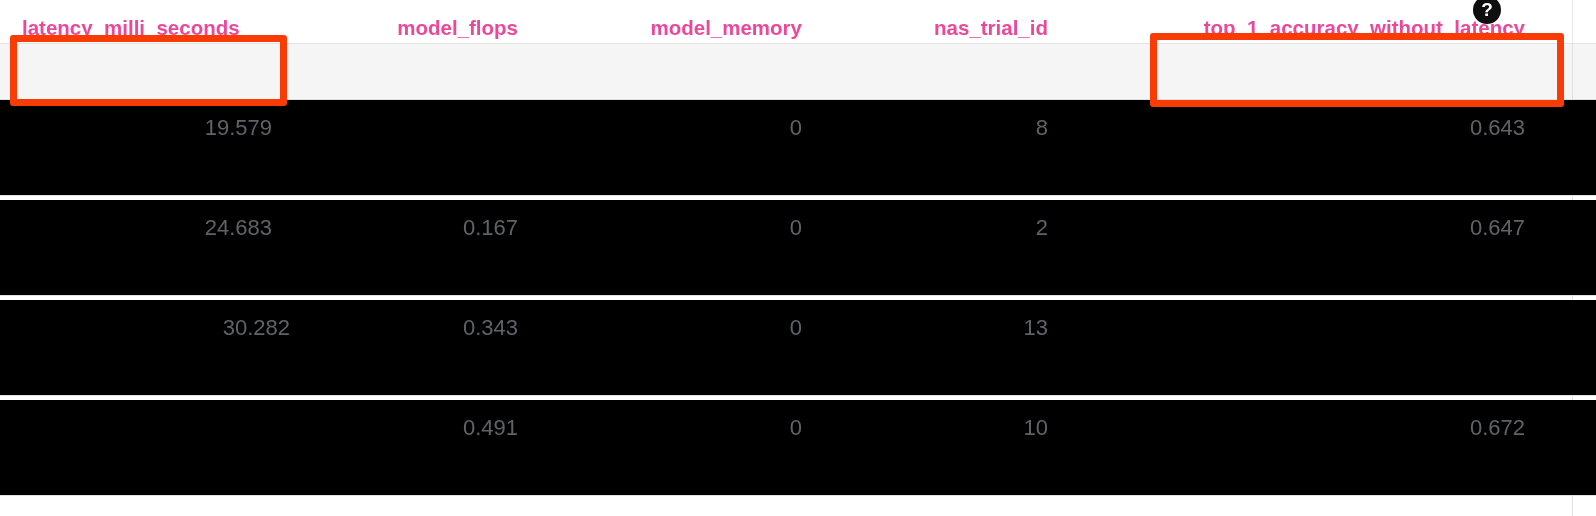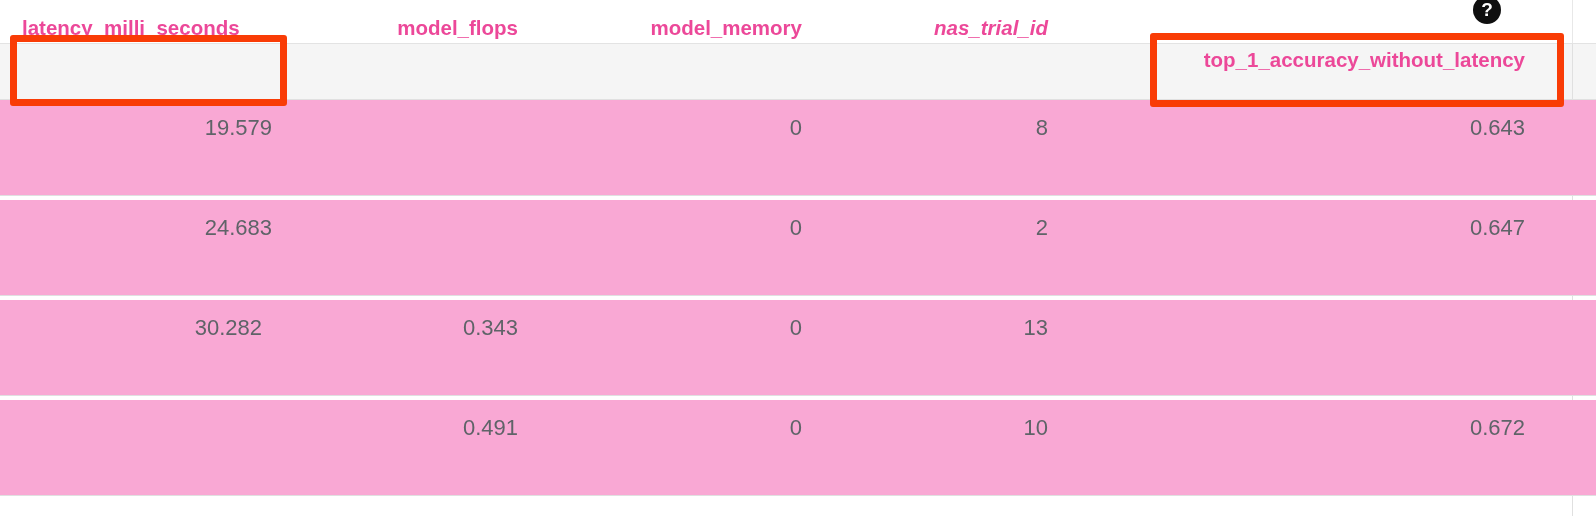--- a/index.html
+++ b/index.html
@@ -70,21 +70,21 @@
   .header-cell.align-left  { text-align: left; }
 
   
   .body-row {
     position: absolute;
     left: 0;
     width: 1596px;
     height: 96px;
     border-bottom: 1px solid #e0e0e0;
     box-sizing: border-box;
-    background: #f9a8d4;
+    background: #000000;
   }
   .cell {
     position: absolute;
     top: 0;
     height: 56px;
     line-height: 56px;
     font-size: 22px;
     color: #5f6368;
     white-space: nowrap;
     text-align: right;
@@ -140,38 +140,39 @@
   <div class="header-row"></div>
   <div class="trailing-head"></div>
 
   <div class="col-rule-head" style="left:1572px;"></div>
   <div class="col-rule" style="left:1572px;"></div>
 
   <div id="header-cells">
       <div class="header-cell align-left" style="left: 22px; width: 250px;">latency_milli_seconds</div>
       <div class="header-cell align-right" style="left: 290px; width: 228px;">model_flops</div>
       <div class="header-cell align-right" style="left: 540px; width: 262px;">model_memory</div>
-      <div class="header-cell align-right" style="left: 820px; width: 228px; font-style: italic;">nas_trial_id</div>
-      <div class="header-cell align-right" style="left: 1070px; width: 455px; margin-top: 32px;">top_1_accuracy_without_latency</div>
+      <div class="header-cell align-right" style="left: 820px; width: 228px;">nas_trial_id</div>
+      <div class="header-cell align-right" style="left: 1070px; width: 455px;">top_1_accuracy_without_latency</div>
     </div>
   <div id="body-rows">
       <div class="body-row" style="top: 100px;">
         <div class="cell" style="left: 22px; width: 250px;">19.579</div>
         <div class="cell" style="left: 540px; width: 262px;">0</div>
         <div class="cell" style="left: 820px; width: 228px;">8</div>
         <div class="cell" style="left: 1070px; width: 455px;">0.643</div>
       </div>
       <div class="body-row" style="top: 200px;">
         <div class="cell" style="left: 22px; width: 250px;">24.683</div>
+        <div class="cell" style="left: 290px; width: 228px;">0.167</div>
         <div class="cell" style="left: 540px; width: 262px;">0</div>
         <div class="cell" style="left: 820px; width: 228px;">2</div>
         <div class="cell" style="left: 1070px; width: 455px;">0.647</div>
       </div>
       <div class="body-row" style="top: 300px;">
-        <div class="cell" style="left: 12px; width: 250px;">30.282</div>
+        <div class="cell" style="left: 40px; width: 250px;">30.282</div>
         <div class="cell" style="left: 290px; width: 228px;">0.343</div>
         <div class="cell" style="left: 540px; width: 262px;">0</div>
         <div class="cell" style="left: 820px; width: 228px;">13</div>
       </div>
       <div class="body-row" style="top: 400px;">
         <div class="cell" style="left: 290px; width: 228px;">0.491</div>
         <div class="cell" style="left: 540px; width: 262px;">0</div>
         <div class="cell" style="left: 820px; width: 228px;">10</div>
         <div class="cell" style="left: 1070px; width: 455px;">0.672</div>
       </div>

